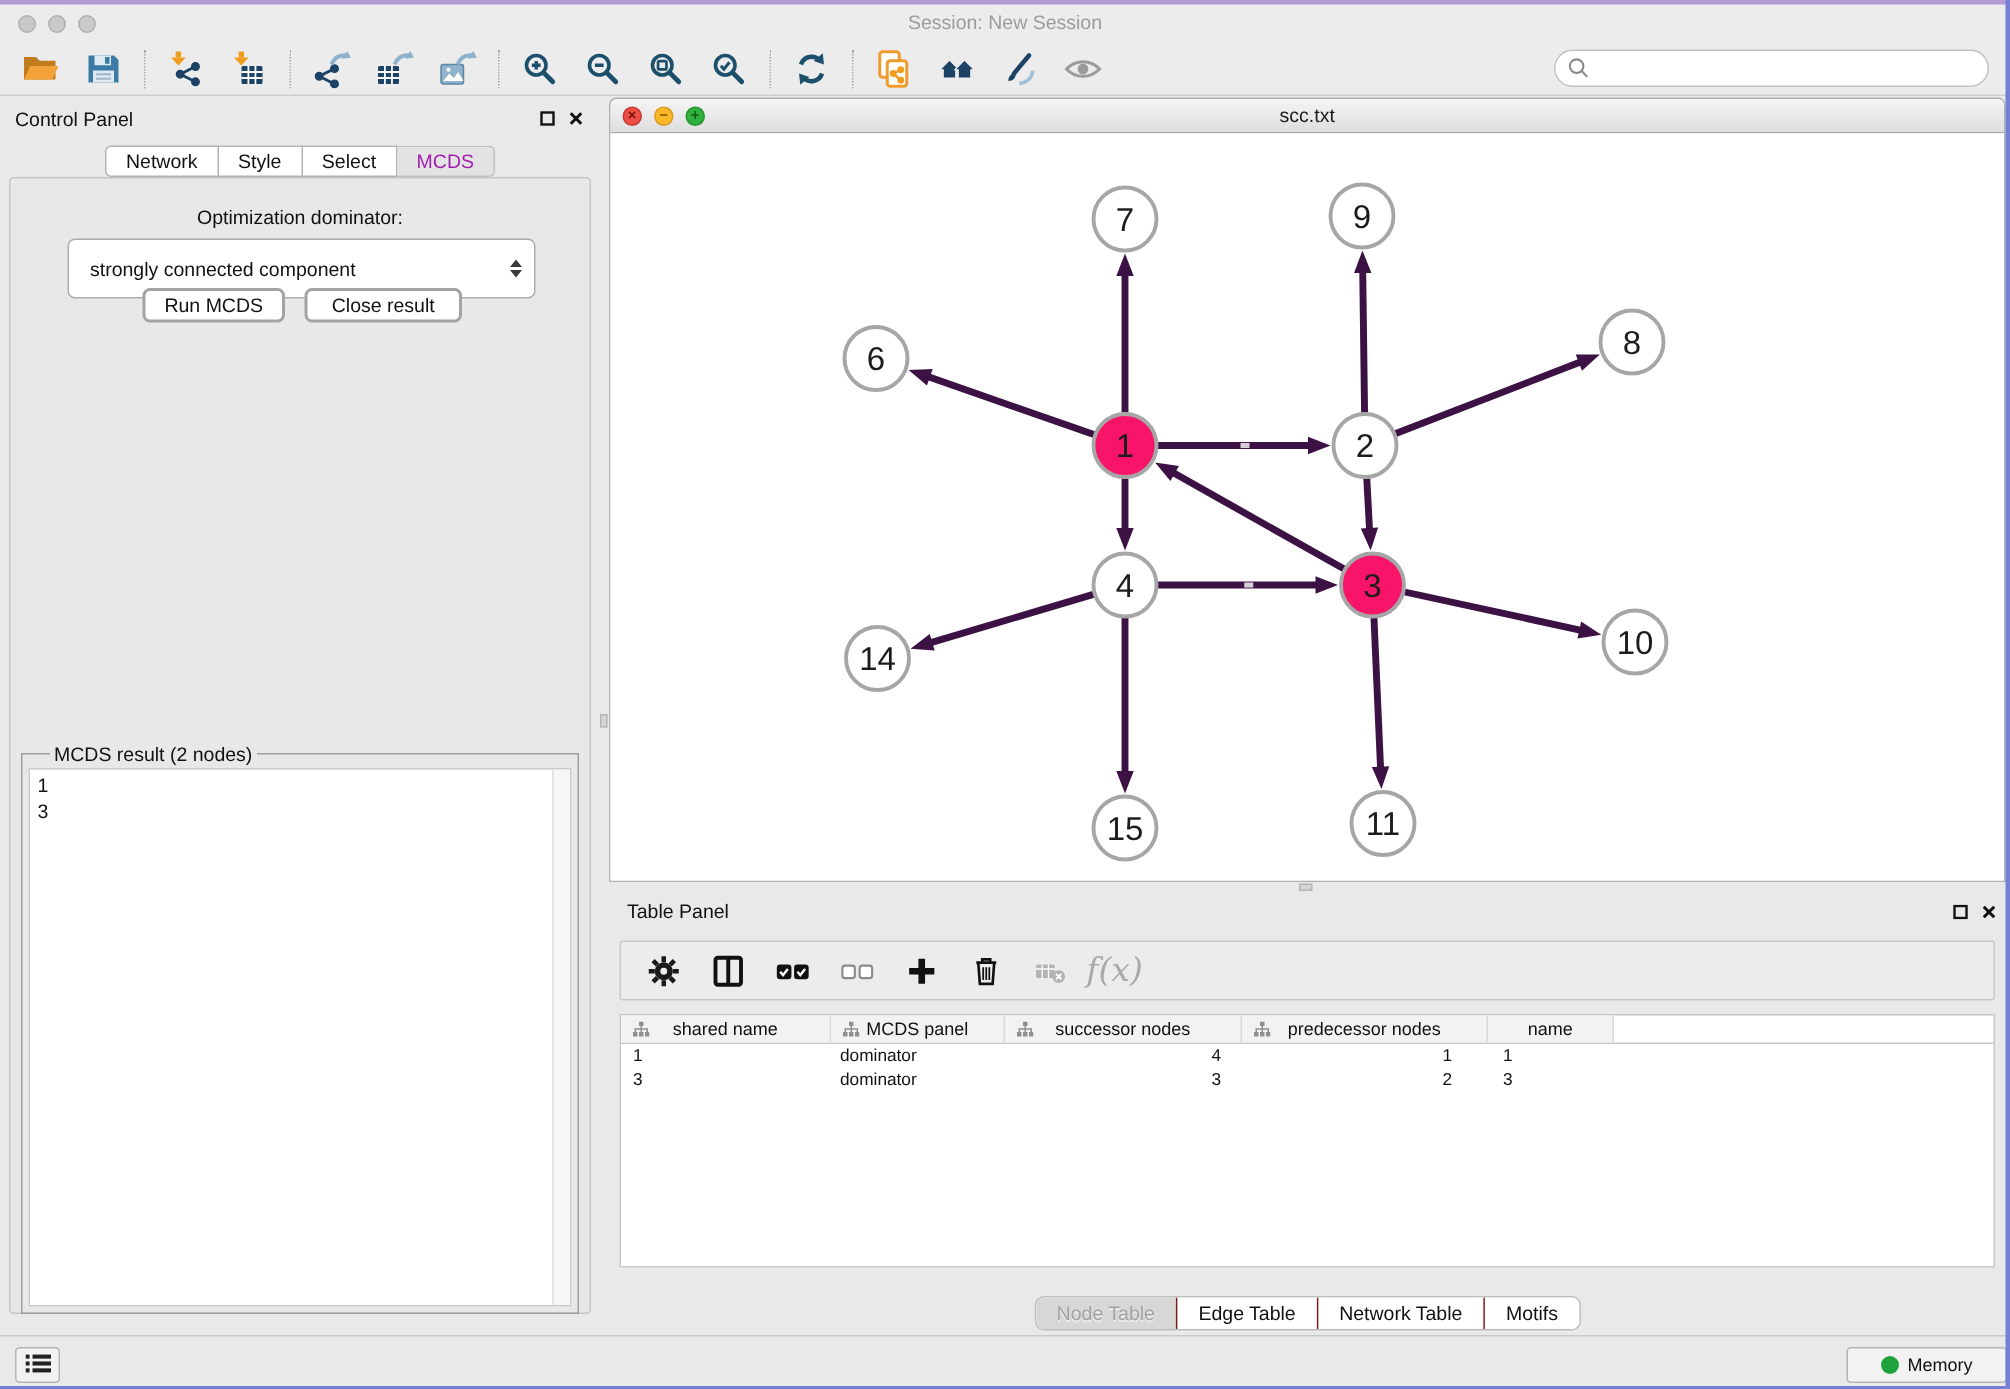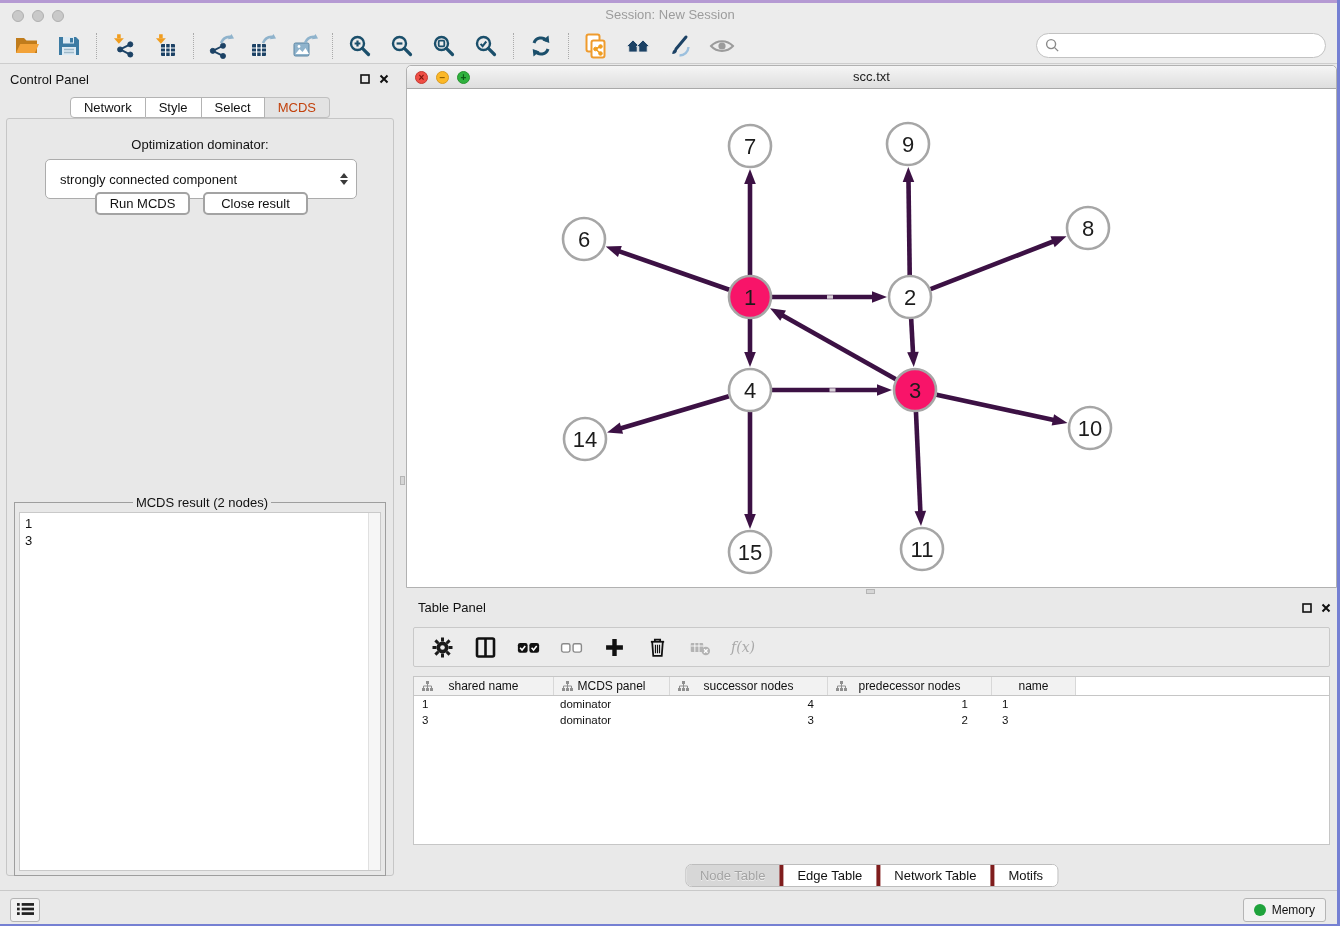--- a/index.html
+++ b/index.html
@@ -31,38 +31,38 @@
   
   .control-panel{position:absolute;left:0;top:64px;width:400px;height:826px;background:#e9e9e9;}
   .panel-title{position:absolute;left:10px;top:8px;font-size:13px;color:#111;text-align:right;}
   .win-ico{position:absolute;top:9px;width:14px;height:12px;display:flex;align-items:center;justify-content:center;}
   .cp-float{left:358px}.cp-close{left:377px}
   .cp-tabs{position:absolute;left:0;right:0;top:33px;display:flex;justify-content:center;}
   .cp-tab{height:21px;line-height:20px;padding:0 13px;font-size:13px;background:#fff;color:#111;
           border:1px solid #b3b3b3;border-left-width:0;}
   .cp-tab:first-child{border-left-width:1px;border-radius:4px 0 0 4px;}
   .cp-tab:last-child{border-radius:0 4px 4px 0;}
-  .cp-tab.selected{background:#e3e3e3;color:#c2410c;border-color:#c0c0c0;}
+  .cp-tab.selected{background:#e3e3e3;color:#a21caf;border-color:#c0c0c0;}
   .cp-panel{position:absolute;left:6px;top:54px;width:388px;height:758px;background:#e8e8e8;
             border:1px solid #c6c6c6;border-radius:3px;}
   .opt-label{position:absolute;left:0;right:0;top:18px;text-align:center;font-size:13px;color:#111;}
   .criterion{position:absolute;left:38px;top:40px;width:312px;height:40px;background:#fff;border:1px solid #acacac;
              border-radius:5px;display:flex;align-items:center;padding:0 8px 0 14px;font-size:13px;color:#111;}
   .criterion .val{flex:1;}
   .stepper{display:flex;flex-direction:column;gap:2px;align-items:center;}
   .stepper i{width:0;height:0;border-left:4px solid transparent;border-right:4px solid transparent;display:block;}
   .stepper .up{border-bottom:5px solid #3a3a3a;}
   .stepper .dn{border-top:5px solid #3a3a3a;}
   .cp-btn{position:absolute;top:73px;height:23px;background:#fff;border:2px solid #a3a3a3;border-radius:5px;
           font-size:13px;color:#111;font-family:"Liberation Sans",sans-serif;}
   .btn-run{left:88px;width:95px;}
   .btn-closep{left:196px;width:105px;}
   .result-fieldset{position:absolute;left:7px;top:376px;width:372px;height:381px;border:1px solid #9e9e9e;
                    margin:0;padding:2px 4px 4px 4px;}
-  .result-fieldset legend{font-size:13px;color:#111;padding:0 3px;margin-left:2px;text-align:center;}
+  .result-fieldset legend{font-size:13px;color:#111;padding:0 3px;margin-left:14px;}
   .result-text{position:relative;width:100%;height:100%;background:#fff;border:1px solid #c9c9c9;overflow:hidden;
                font-size:13px;color:#111;padding:2px 16px 2px 5px;line-height:17px;}
   .result-text::after{content:"";position:absolute;top:0;right:0;width:11px;height:100%;background:#f6f6f6;border-left:1px solid #e0e0e0;}
 
   
   .v-splitter{position:absolute;left:400px;top:64px;width:6px;height:826px;}
   .h-splitter{position:absolute;left:406px;top:588px;width:931px;height:8px;}
   .grip{position:absolute;background:#d6d6d6;border:1px solid #b5b5b5;}
   .v-grip{left:0px;top:412px;width:5px;height:9px;}
   .h-grip{left:460px;top:1px;width:9px;height:5px;}
@@ -82,41 +82,41 @@
   #graph{display:block;}
   #graph text{font-family:"Liberation Sans",sans-serif;font-size:22px;fill:#1c1c1c;}
 
   
   .table-panel{position:absolute;left:406px;top:596px;width:931px;height:294px;background:#e9e9e9;}
   .tp-float{left:894px}.tp-close{left:913px}
   .tp-toolbar{position:absolute;left:7px;top:31px;width:917px;height:40px;background:#ececec;border:1px solid #c9c9c9;
               border-radius:2px;display:flex;align-items:center;padding-left:14px;gap:15px;}
   .tp-btn{width:28px;height:28px;display:flex;align-items:center;justify-content:center;background:none;border:0;padding:0;}
   .tp-btn svg{width:23px;height:23px;}
-  .fx{font-family:"DejaVu Serif",serif;font-style:italic;font-size:14px;color:#a9a9a9;}
+  .fx{font-family:"DejaVu Serif",serif;font-style:italic;font-size:22px;color:#a9a9a9;}
   .tp-table{position:absolute;left:7px;top:80px;width:917px;height:169px;background:#fff;border:1px solid #c6c6c6;}
   .thead{display:flex;height:19px;border-bottom:1px solid #c6c6c6;}
   .th{position:relative;height:18px;background:#f2f2f2;border-right:1px solid #d8d8d8;display:flex;
       align-items:center;justify-content:center;font-size:12px;color:#111;}
   .th .tree{position:absolute;left:8px;top:4px;width:11px;height:11px;}
   .trow{display:flex;height:16px;font-size:11.5px;color:#111;}
   .td{height:16px;line-height:16px;white-space:nowrap;overflow:hidden;}
   .tp-tabs{position:absolute;left:50%;transform:translateX(-50%);top:268px;height:23px;display:flex;
            border:1px solid #bdbdbd;border-radius:6px;overflow:hidden;background:#fff;}
-  .tp-tab{height:21px;line-height:21px;padding:0 14px;font-size:13px;color:#111;background:#fff;border-left:4px solid #7f1d1d;}
+  .tp-tab{height:21px;line-height:21px;padding:0 14px;font-size:13px;color:#111;background:#fff;border-left:1px solid #7f1d1d;}
   .tp-tab:first-child{border-left:0;}
   .tp-tab.selected{background:#d7d7d7;color:#a3a3a3;text-shadow:0 1px 0 #efefef;}
 
   
   .statusbar{position:absolute;left:0;top:890px;width:1340px;height:36px;background:#e9e9e9;border-top:1px solid #c9c9c9;}
   .sb-btn{position:absolute;top:7px;height:24px;background:#f2f2f2;border:1px solid #b5b5b5;border-radius:3px;
           display:flex;align-items:center;justify-content:center;font-size:12px;color:#111;gap:6px;
           font-family:"Liberation Sans",sans-serif;}
   .sb-list{left:10px;width:30px;}
-  .sb-memory{right:14px;padding:0 10px;}
+  .sb-memory{right:2px;padding:0 22px;}
   .dot{width:12px;height:12px;border-radius:50%;}
 </style>
 </head>
 <body>
 
 <div class="app">
   <div class="edge-top"></div>
   <div class="edge-right"></div>
   <div class="edge-bottom"></div>
 

